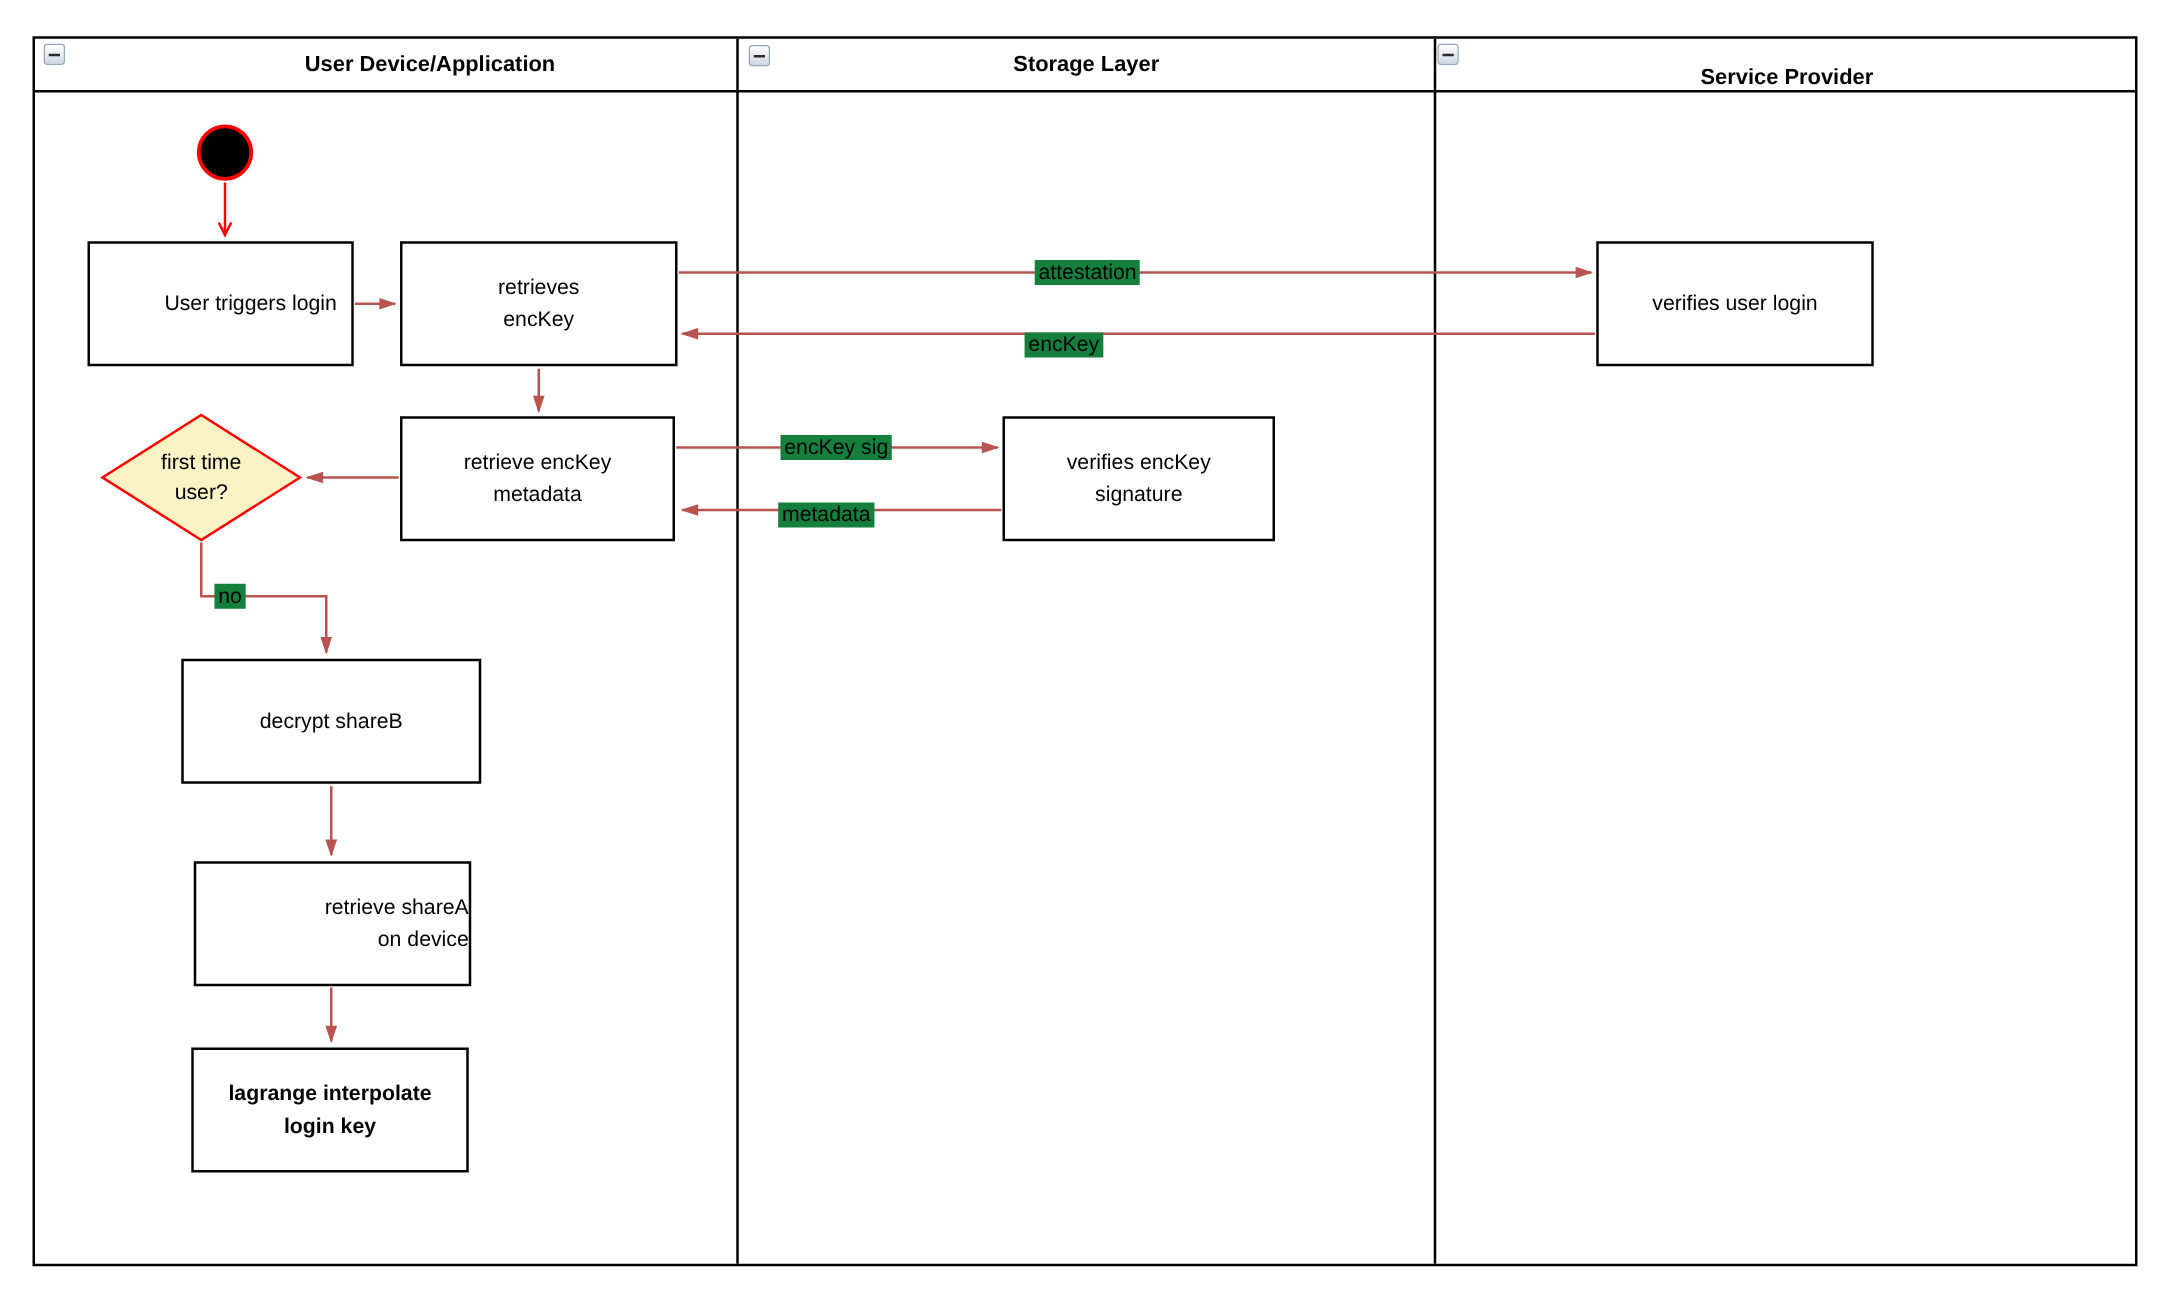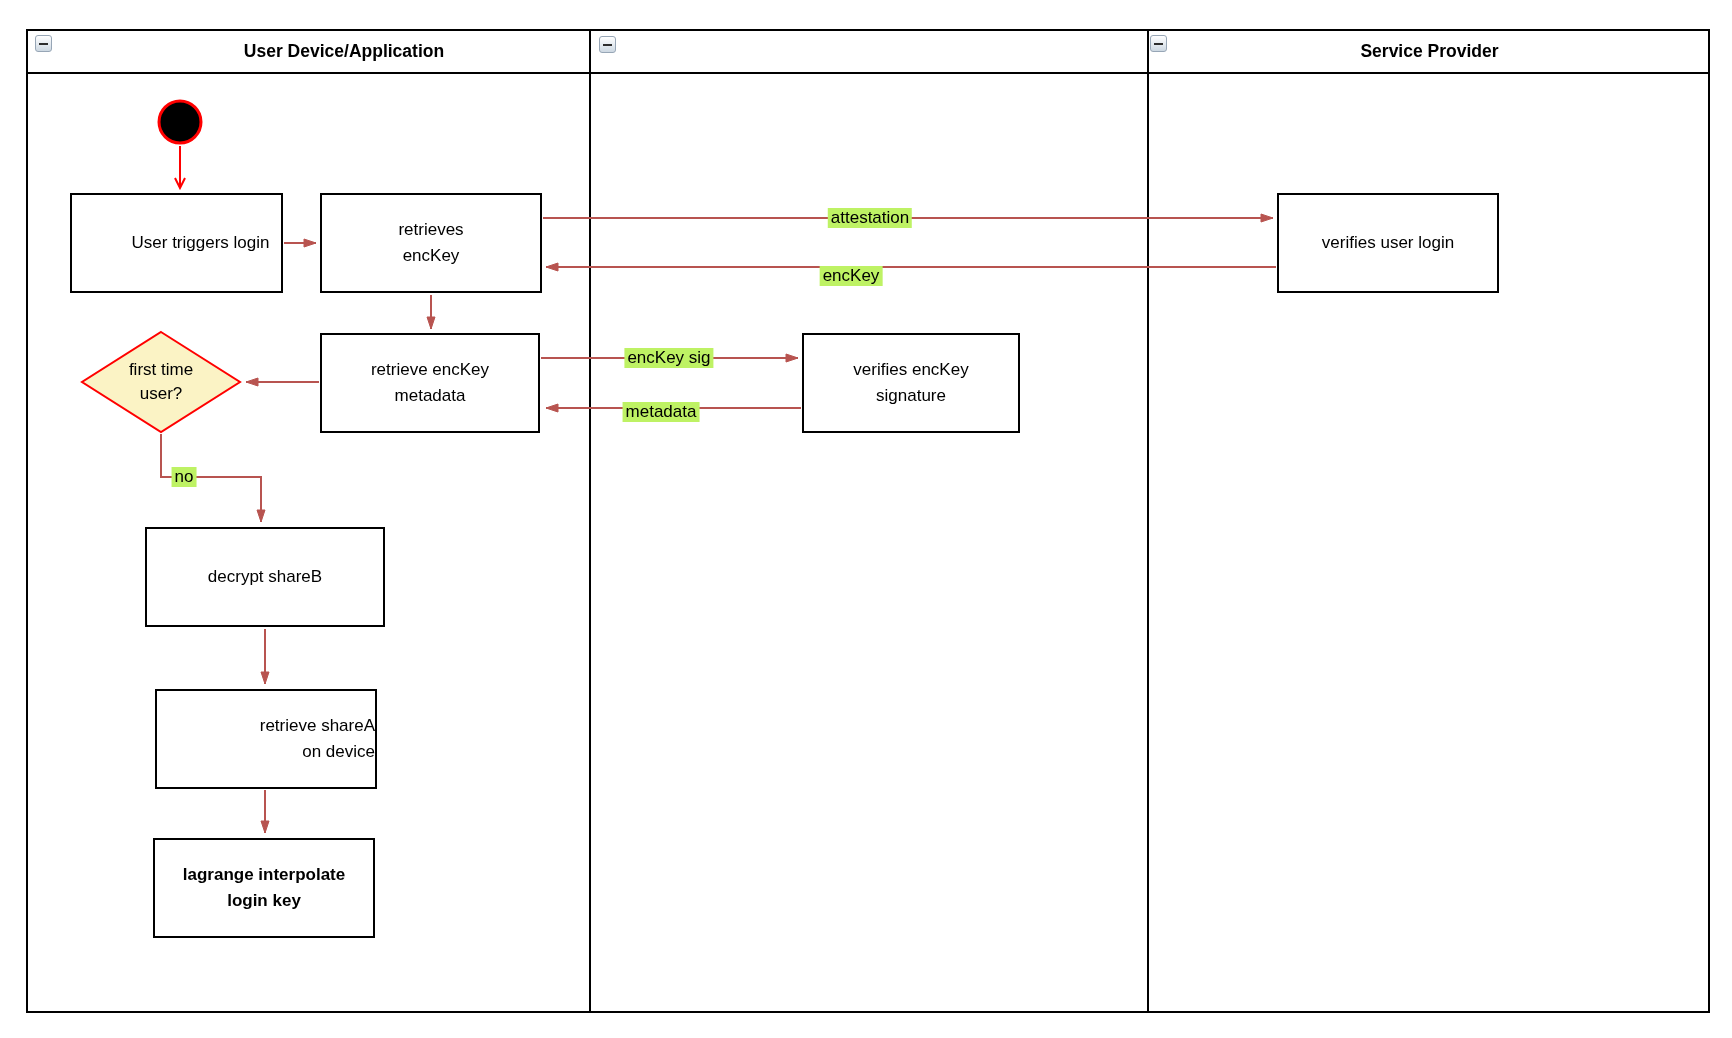--- a/index.html
+++ b/index.html
@@ -16,21 +16,21 @@
                 display:flex;align-items:center;justify-content:center;cursor:pointer;box-sizing:border-box;}
   .collapse-btn .bar{width:9px;height:2px;background:#2d2d2d;display:block;}
   
   .node{border:2px solid #000;background:#fff;box-sizing:border-box;
         display:flex;flex-direction:column;align-items:center;justify-content:center;
         font-size:17px;line-height:26px;text-align:center;}
   
   .decision-label{display:flex;flex-direction:column;align-items:center;justify-content:center;
                   font-size:17px;line-height:24px;text-align:center;}
   
-  .edge-label{background:#bef264;font-size:17px;line-height:20px;padding:0 3px;
+  .edge-label{background:#15803d;font-size:17px;line-height:20px;padding:0 3px;
               transform:translate(-50%,-50%);white-space:nowrap;}
   
   svg{position:absolute;left:0;top:0;}
   .edge{stroke:#B85450;stroke-width:2;fill:none;}
   .edge-start{stroke:#FF0000;stroke-width:2;fill:none;}
   .decision-shape{stroke:#FF0000;stroke-width:2;}
   .initial-shape{fill:#000000;stroke:#FF0000;stroke-width:3;}
 </style>
 </head>
 <body>
@@ -40,21 +40,24 @@
   <div class="abs pool" style="left:26px;top:29px;width:1684px;height:984px;box-sizing:border-box;"></div>
 
   <div class="abs divider" style="left:28px;top:72px;width:1680px;height:2px;"></div>
 
   <div class="abs divider" style="left:589px;top:31px;width:2px;height:980px;"></div>
   <div class="abs divider" style="left:1147px;top:31px;width:2px;height:980px;"></div>
 
   <div class="abs lane-title" style="left:28px;top:31px;width:632px;height:41px;">
     <span>User Device/Application</span>
   </div>
-  <div class="abs lane-title" style="left:1149px;top:31px;width:561px;height:41px;">
+  <div class="abs lane-title" style="left:591px;top:31px;width:556px;height:41px;">
+    <span>Storage Layer</span>
+  </div>
+  <div class="abs lane-title" style="left:1149px;top:31px;width:561px;height:41px;align-items:flex-end;">
     <span>Service Provider</span>
   </div>
 
   <div class="abs collapse-btn" style="left:35px;top:35px;">
       <span class="bar"></span>
     </div>
   <div class="abs collapse-btn" style="left:599px;top:36px;">
       <span class="bar"></span>
     </div>
   <div class="abs collapse-btn" style="left:1150px;top:35px;">

